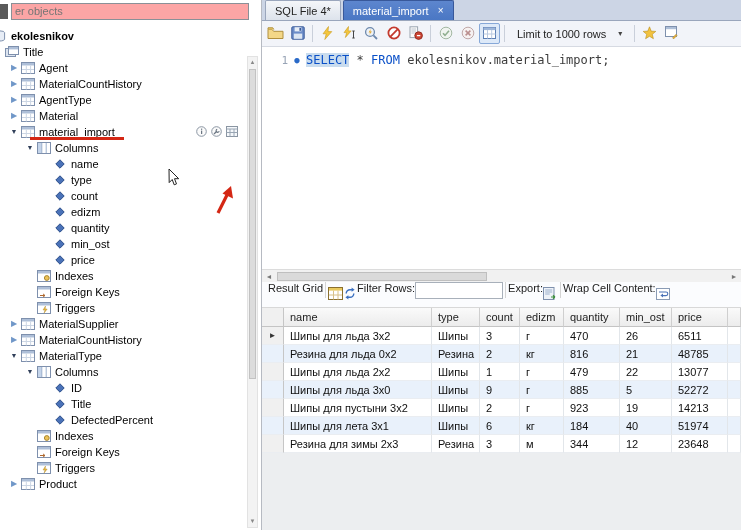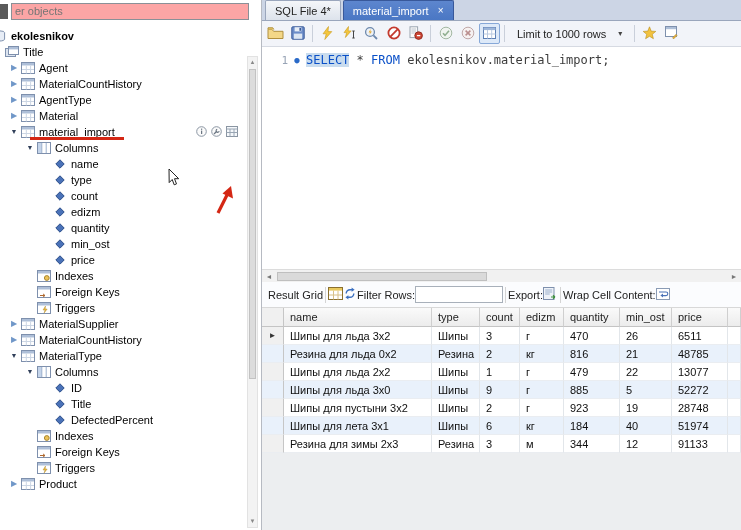--- a/index.html
+++ b/index.html
@@ -64,21 +64,21 @@
   .sqltext{white-space:pre;}
   .tok-kw{color:var(--keyword-blue);}
   .tok-pl{color:#3c3c3c;}
   .tok-hl{background:#c9dcee;}
 
   .hscroll{height:13px;background:#f1f1f1;border-top:1px solid #dcdcdc;display:flex;align-items:center;flex:none;}
   .hs-arrow{width:14px;text-align:center;font-size:7px;color:#777;}
   .hs-thumb{height:9px;width:210px;background:#dadada;border:1px solid #bfbfbf;margin-left:1px;}
   .hs-right{margin-left:auto;}
 
-  .rtoolbar{height:26px;background:#fbfcfe;border-bottom:1px solid #d8d8d8;display:flex;align-items:center;padding:0 6px;flex:none;color:#222;overflow:hidden;white-space:nowrap;}
+  .rtoolbar{height:26px;background:#fbfcfe;border-bottom:1px solid #d8d8d8;display:flex;padding:0 6px;flex:none;color:#222;overflow:hidden;white-space:nowrap;}
   .rsep{width:1px;height:16px;background:#d4d4d4;margin:0 2px;flex:none;}
   .rbtn{display:flex;align-items:center;justify-content:center;flex:none;}
   .rinput{width:88px;height:17px;border:1px solid #a8b0ba;background:#fff;flex:none;font-family:"Liberation Sans",sans-serif;}
 
   .gridwrap{flex:1;background:#eceef0;overflow:hidden;min-height:0;}
   table.rgrid{border-collapse:separate;border-spacing:0;table-layout:fixed;background:#fff;font-size:11px;width:479px;}
   .rgrid th{background:linear-gradient(#fafafa,#ececec);border-right:1px solid #cfcfcf;border-bottom:1px solid #c4c4c4;font-weight:normal;text-align:left;padding:0 6px;height:19px;color:#222;overflow:hidden;}
   .rgrid td{border-right:1px solid #e2e6ea;border-bottom:1px solid #eaedf1;padding:0 6px;height:18px;white-space:nowrap;overflow:hidden;color:#101010;background:#fff;}
   .rgrid tr.alt td{background:var(--alt-row);}
   .rgrid td.sel,.rgrid th.sel{background:#f0f0f0;border-right:1px solid #c6c6c6;text-align:center;padding:0 2px;color:#333;font-size:8px;}
@@ -659,21 +659,21 @@
               <td></td>
             </tr>
             <tr>
               <td class="sel"></td>
               <td>Шипы для пустыни 3x2</td>
               <td>Шипы</td>
               <td>2</td>
               <td>г</td>
               <td>923</td>
               <td>19</td>
-              <td>28748</td>
+              <td>14213</td>
               <td></td>
             </tr>
             <tr class="alt">
               <td class="sel"></td>
               <td>Шипы для лета 3x1</td>
               <td>Шипы</td>
               <td>6</td>
               <td>кг</td>
               <td>184</td>
               <td>40</td>
@@ -681,20 +681,20 @@
               <td></td>
             </tr>
             <tr>
               <td class="sel"></td>
               <td>Резина для зимы 2x3</td>
               <td>Резина</td>
               <td>3</td>
               <td>м</td>
               <td>344</td>
               <td>12</td>
-              <td>91133</td>
+              <td>23648</td>
               <td></td>
             </tr>
           </tbody>
         </table>
     </div>
   </div>
 </div>
 
 </body></html>

